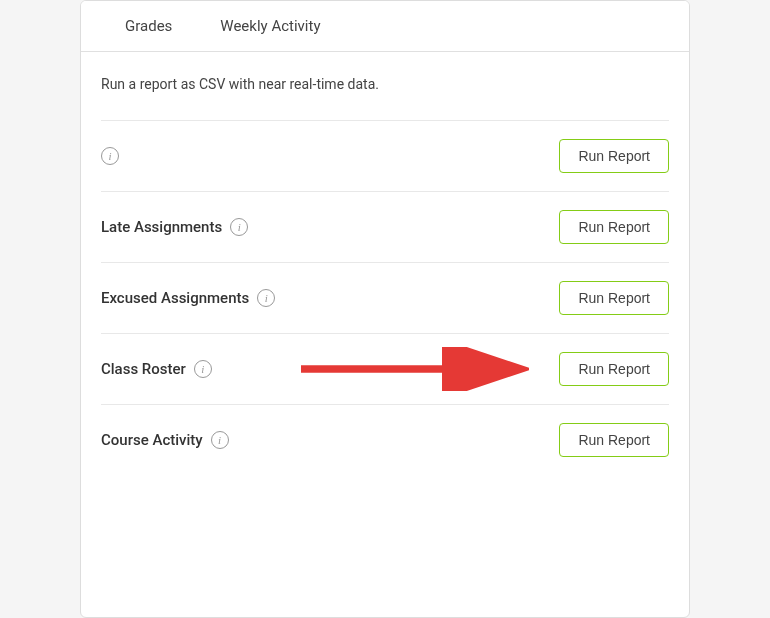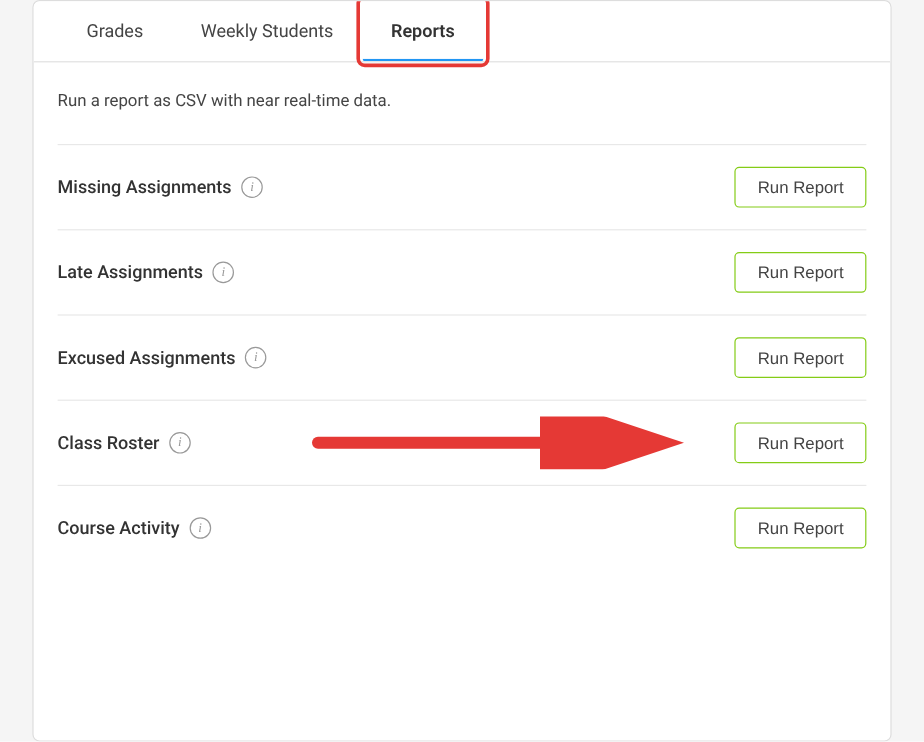--- a/index.html
+++ b/index.html
@@ -11,21 +11,21 @@
     body {
       font-family: -apple-system, BlinkMacSystemFont, 'Segoe UI', Roboto, sans-serif;
       background: #f5f5f5;
       display: flex;
       justify-content: center;
       align-items: center;
       min-height: 100vh;
     }
 
     .window {
-      width: 716px;
+      width: 610px;
       height: 618px;
       background: #fff;
       border: 1px solid #ddd;
       border-radius: 6px;
       overflow: hidden;
       position: relative;
       display: flex;
       flex-direction: column;
     }
 
@@ -145,35 +145,31 @@
 </head>
 <body>
 
 <div class="window">
 
   <div class="tab-bar">
     <div class="tab">
       <span>Grades</span>
     </div>
     <div class="tab">
-      <span>Weekly Students</span>
-    </div>
-    <div class="tab active active-highlight">
-      <span>Reports</span>
+      <span>Weekly Activity</span>
     </div>
   </div>
 
   <div class="content">
     <p class="subtitle">Run a report as CSV with near real-time data.</p>
 
     <div class="report-list">
 
       <div class="report-row">
         <div class="report-label">
-          <span>Missing Assignments</span>
           <span class="info-icon">i</span>
         </div>
         <button class="run-report-btn">Run Report</button>
       </div>
 
       <div class="report-row">
         <div class="report-label">
           <span>Late Assignments</span>
           <span class="info-icon">i</span>
         </div>

